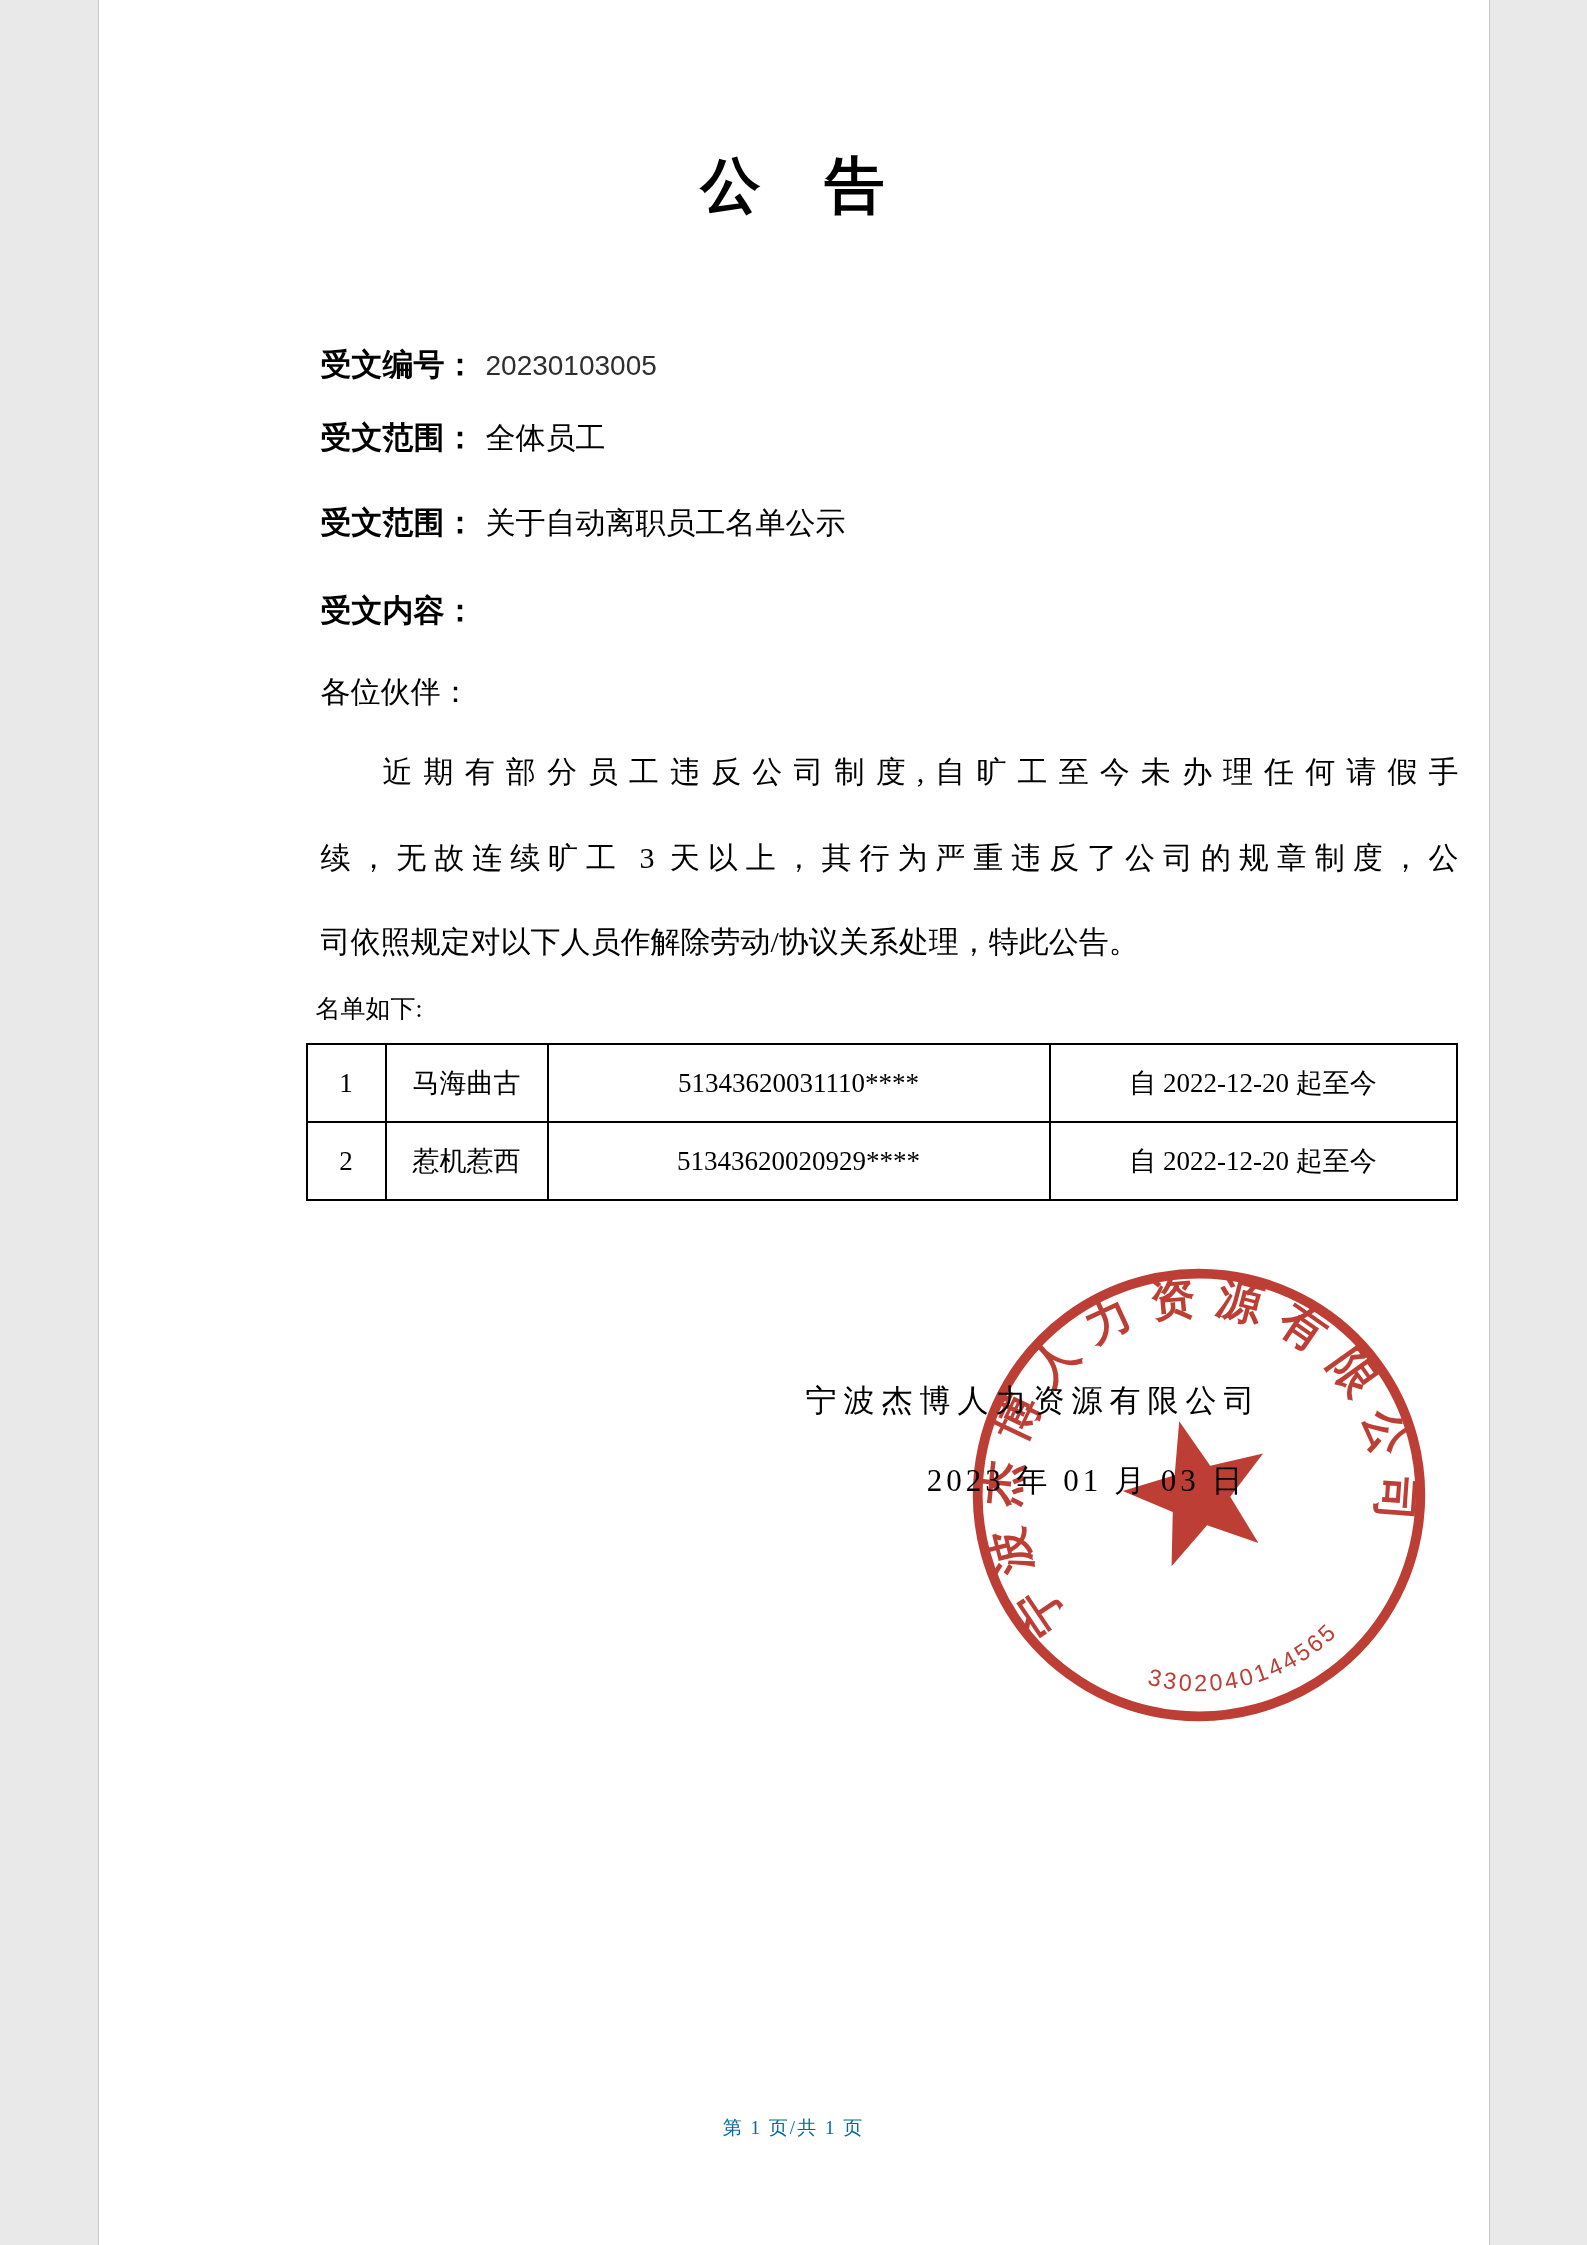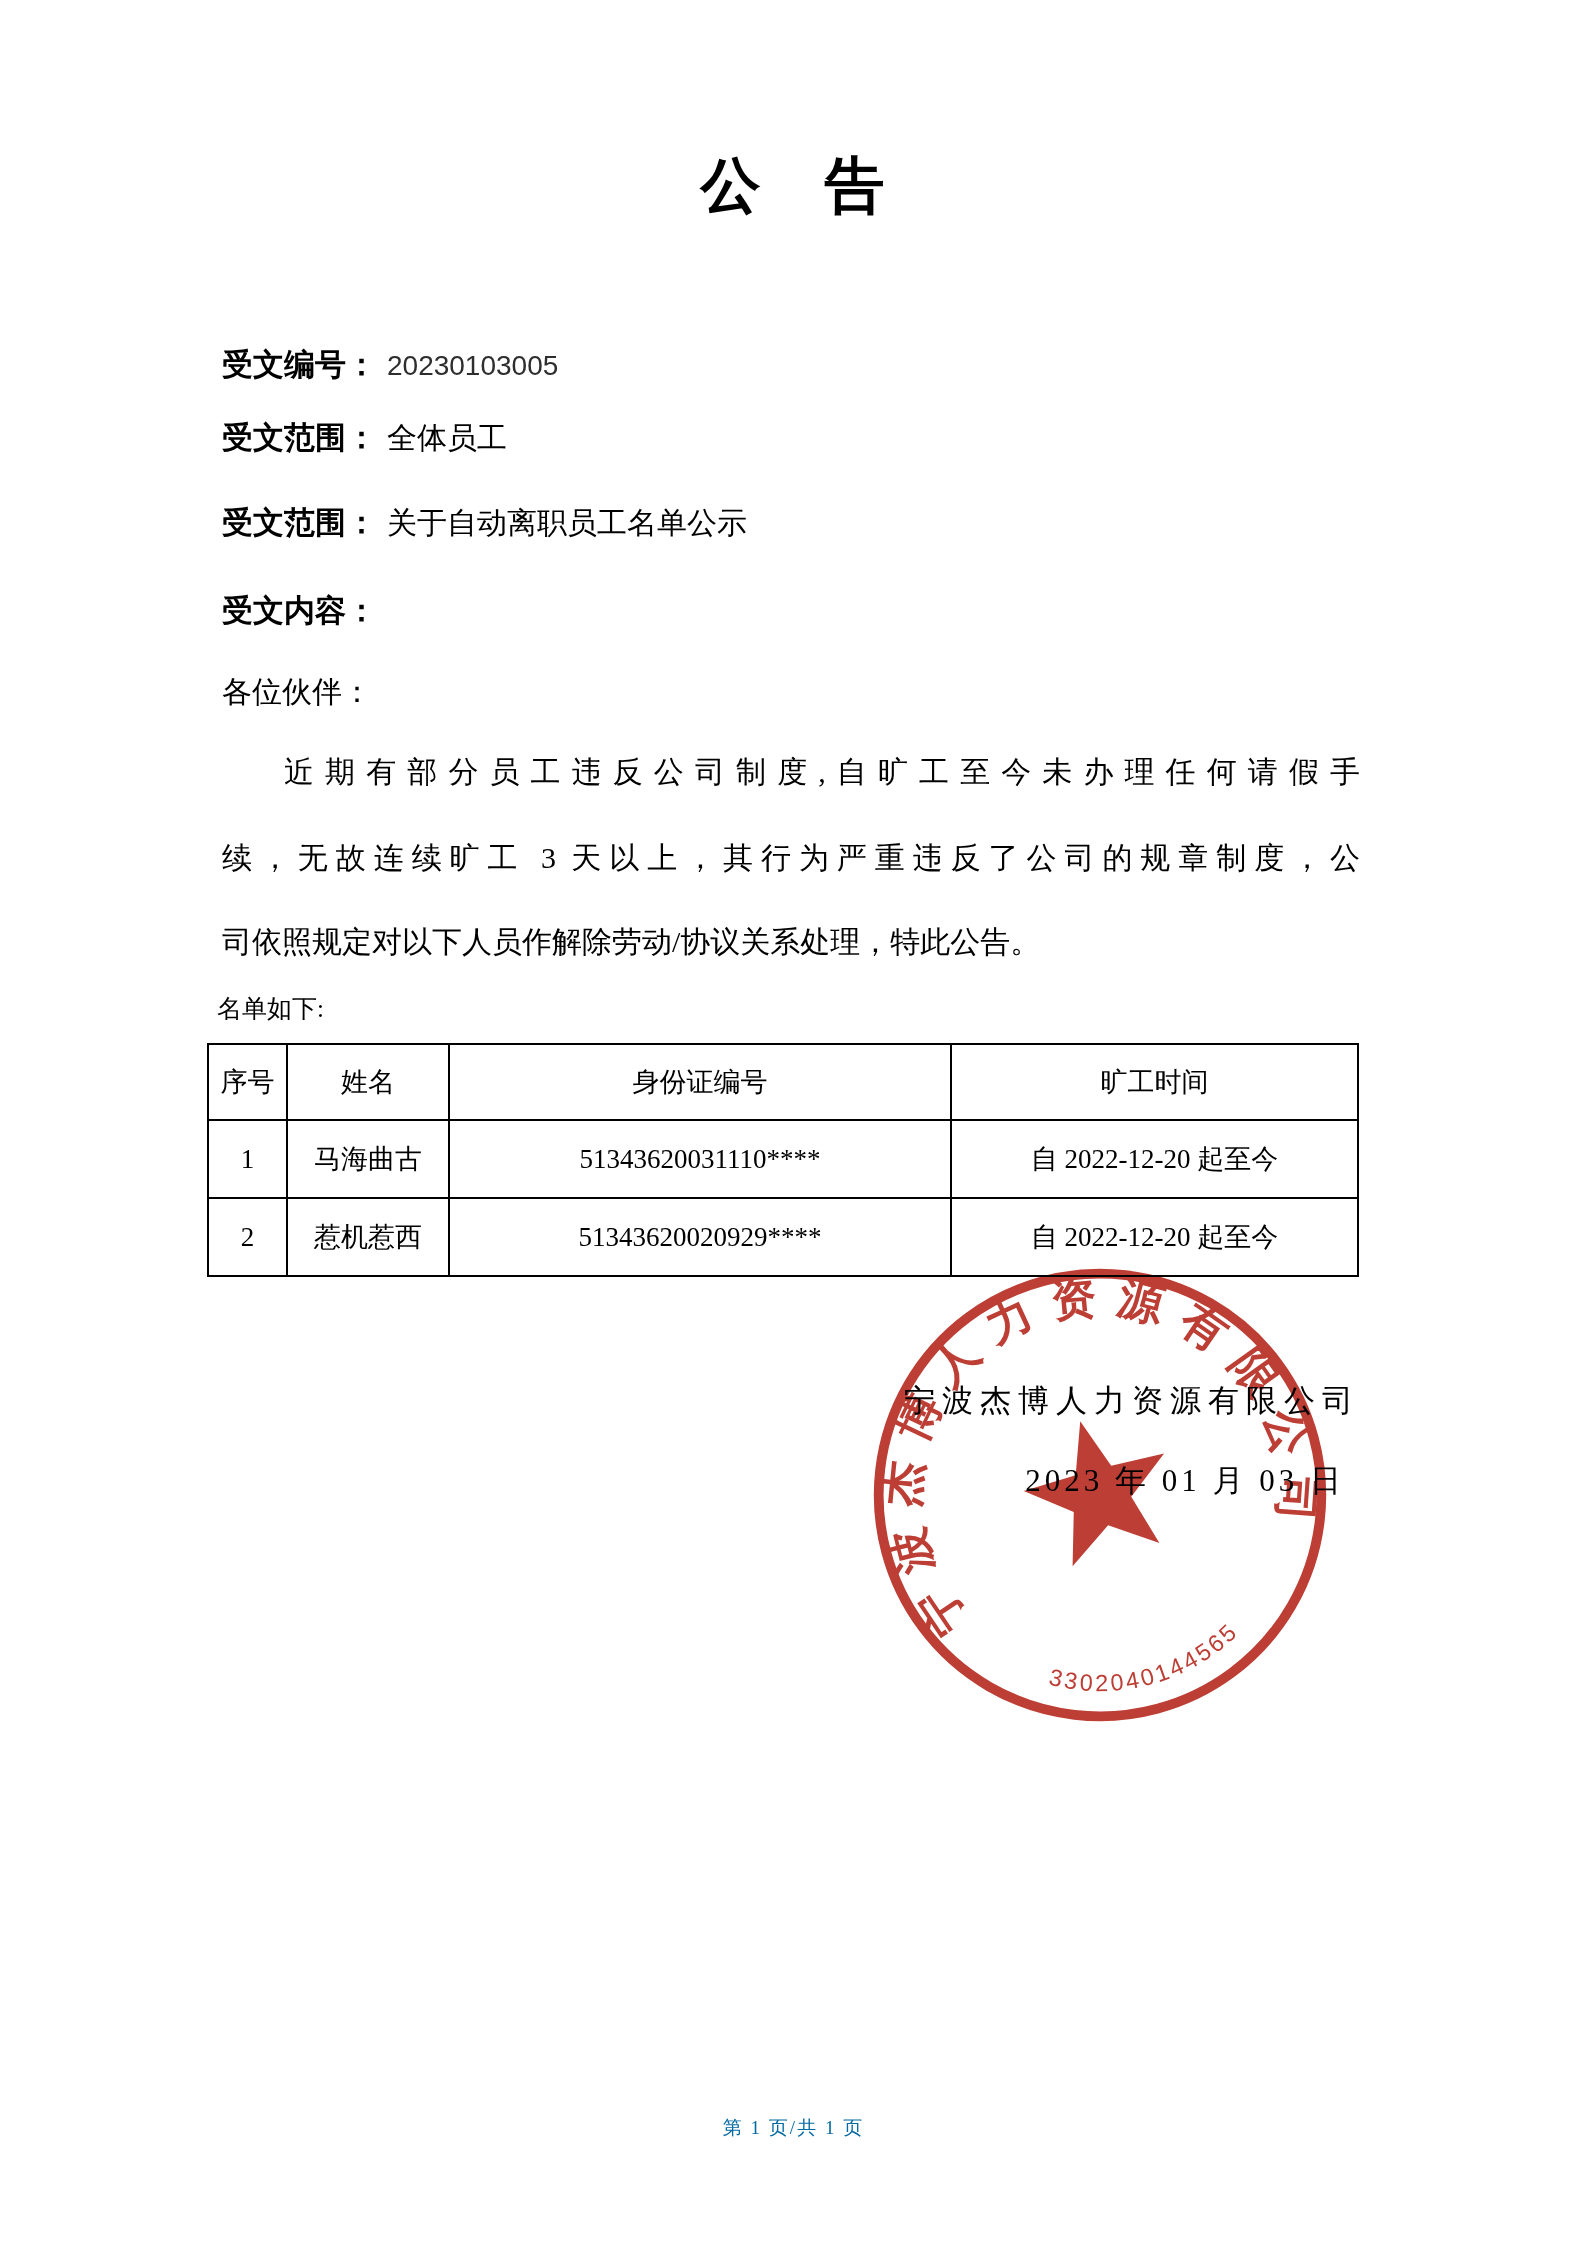--- a/index.html
+++ b/index.html
@@ -1,18 +1,18 @@
 <!DOCTYPE html>
 <html><head>
 <meta charset="utf-8">
 <style>
   html,body{margin:0;padding:0;background:#e9e9e9;}
   .page{
     position:relative;
-    width:1587px;height:2245px;
+    width:1390px;height:2245px;
     margin:0 auto;
     background:#ffffff;
     outline:1px solid #c9c9c9;
     font-family:"Liberation Serif","DejaVu Serif",serif;
     color:#000;
     overflow:hidden;
   }
   .title{
     position:absolute;top:146px;left:0;width:100%;
     margin:0;text-align:center;
@@ -98,26 +98,20 @@
   <div class="list-heading">名单如下:</div>
 
   <table class="roster">
     <colgroup>
       <col style="width:79px">
         <col style="width:162px">
         <col style="width:502px">
         <col style="width:407px">
     </colgroup>
     <tbody>
-        <tr class="hdr">
-      <td>序号</td>
-      <td>姓名</td>
-      <td>身份证编号</td>
-      <td>旷工时间</td>
-    </tr>
     <tr class="body-row">
       <td>1</td>
       <td class="name-cell">马海曲古</td>
       <td>51343620031110****</td>
       <td>自 2022-12-20 起至今</td>
     </tr>
     <tr class="body-row">
       <td>2</td>
       <td class="name-cell">惹机惹西</td>
       <td>51343620020929****</td>

